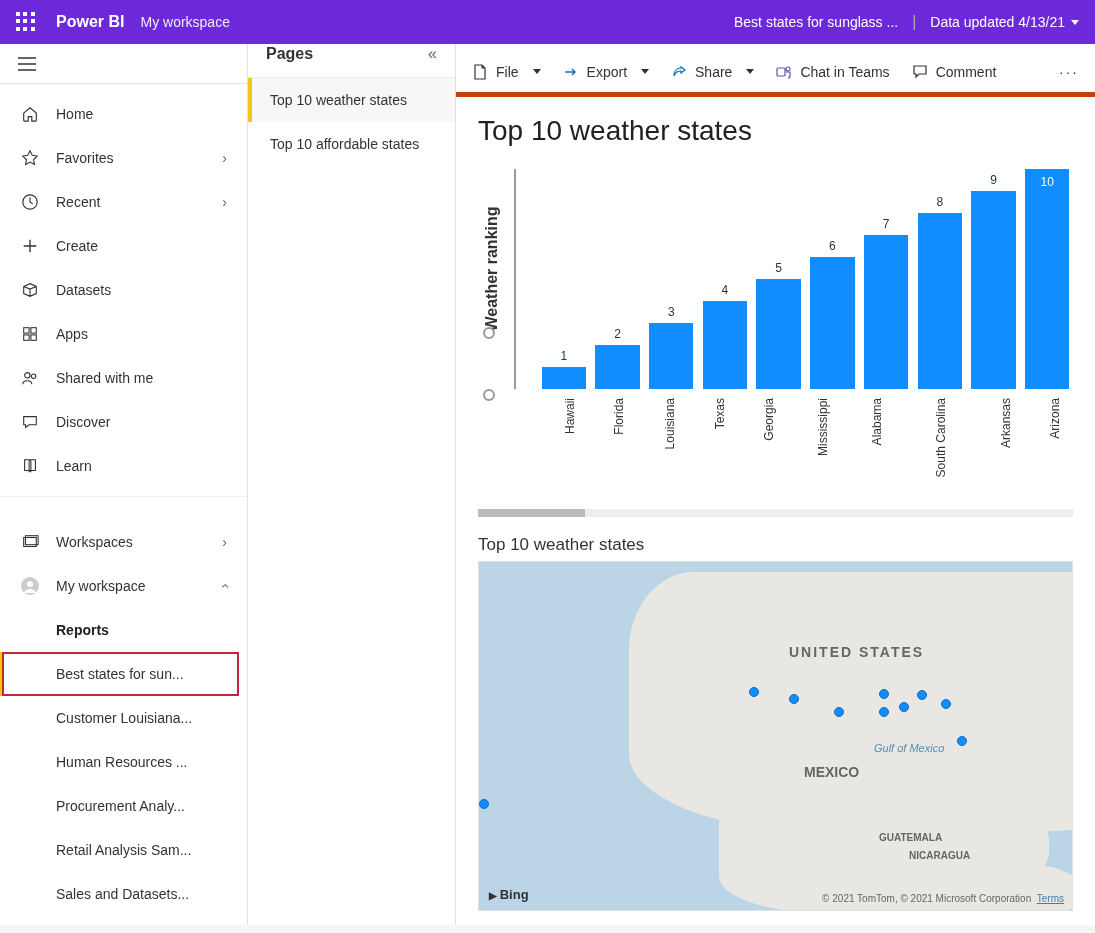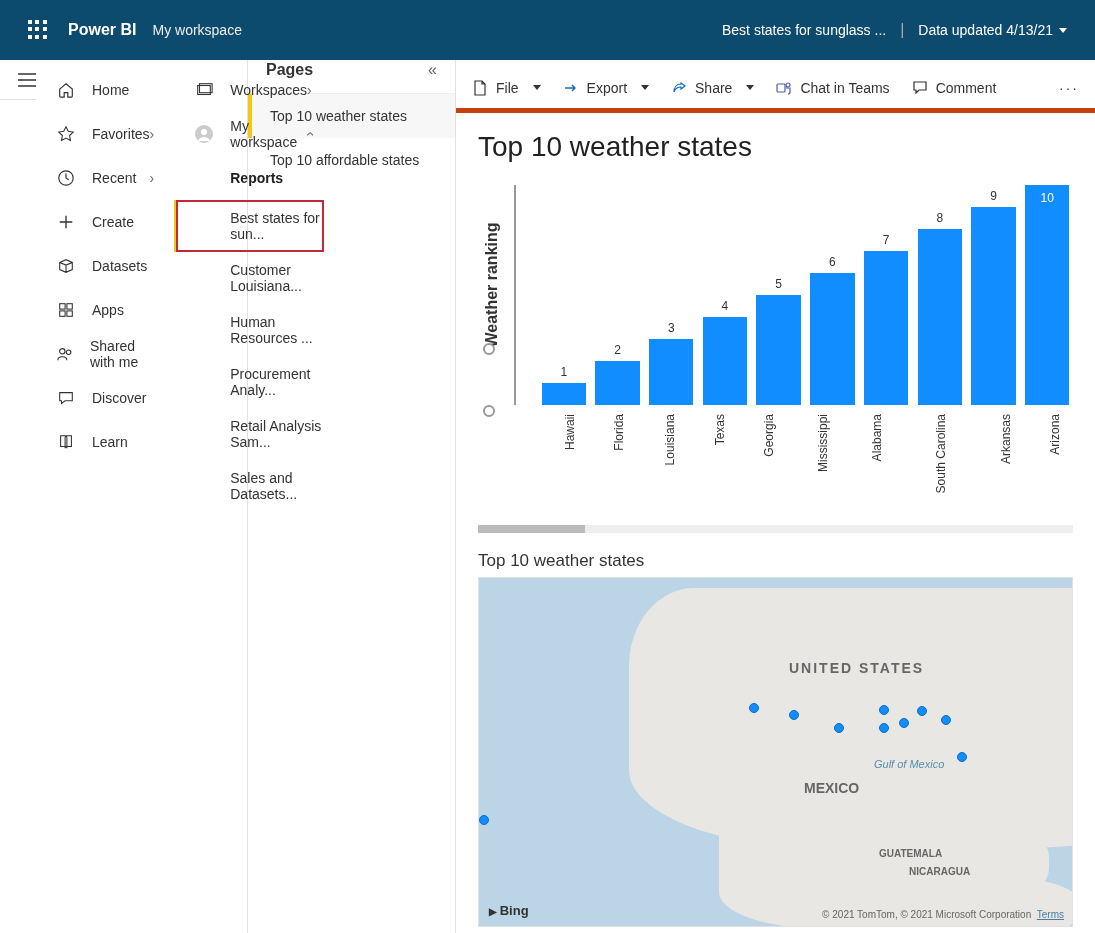--- a/index.html
+++ b/index.html
@@ -1,40 +1,40 @@
 <!DOCTYPE html>
 <html><head>
 <meta charset="utf-8">
 <style>
 * { box-sizing: border-box; margin: 0; padding: 0; font-family: 'Segoe UI', Tahoma, sans-serif; }
 body { background: #f5f5f5; width: 1095px; height: 933px; overflow: hidden; }
 
 
-.top-header { height: 60px; background: #0c4a6e; display: flex; align-items: center; color: #fff; padding: 0 28px; }
+.top-header { height: 44px; background: #6d28d9; display: flex; align-items: center; color: #fff; padding: 0 16px; }
 .top-header .waffle { width: 20px; height: 20px; display: grid; grid-template-columns: repeat(3,1fr); gap: 2px; margin-right: 20px; cursor: pointer;}
 .top-header .waffle span { background: #fff; width: 4px; height: 4px; }
 .top-header .brand { font-weight: 600; font-size: 16px; margin-right: 16px; }
 .top-header .workspace-name { font-size: 14px; color: #eee; flex: 1; }
 .top-header .breadcrumb { font-size: 14px; color: #fff; }
 .top-header .sep { margin: 0 14px; color: #aaa; }
 .top-header .data-updated { font-size: 14px; margin-left: 0; display: flex; align-items: center; cursor: pointer; justify-content: center;}
 
 
 .main-body { display: flex; height: calc(100% - 52px); background: #fff; }
 
 
-.left-nav { width: 248px; border-right: 1px solid #e0e0e0; display: flex; flex-direction: row; }
+.left-nav { width: 248px; border-right: 1px solid #e0e0e0; display: flex; flex-direction: column; }
 .nav-toggle { height: 40px; display: flex; align-items: center; padding-left: 18px; border-bottom: 1px solid #e0e0e0; cursor: pointer;}
 .nav-list { list-style: none; padding-top: 8px; }
 .nav-item { display: flex; align-items: center; height: 44px; padding: 0 20px; cursor: pointer; font-size: 14px; color: #333; position: relative;}
 .nav-item .nav-icon { width: 20px; height: 20px; margin-right: 16px; display: flex; align-items: center; justify-content: center;}
 .nav-item .chevron { margin-left: auto; color: #666; }
 .nav-section-spacer { height: 16px; border-top: 1px solid #eee; margin-top: 8px;}
 .nav-item.bold { font-weight: 600; color: #212121; padding-left: 56px;}
-.nav-sub { padding-left: 56px; font-size: 14px; color: #333; height: 52px; display:flex; align-items:center; cursor:pointer; position:relative;}
+.nav-sub { padding-left: 56px; font-size: 14px; color: #333; height: 44px; display:flex; align-items:center; cursor:pointer; position:relative;}
 .nav-sub.selected { font-weight: 400; }
 .nav-sub.selected::before { content:''; position:absolute; left:0; top:0; bottom:0; width:4px; background:#f2c811;}
 .highlight-box { border: 2px solid #c0293b; position: absolute; left:2px; right:8px; top:0; bottom:0; pointer-events:none;}
 
 
 .pages-panel { width: 208px; border-right: 1px solid #e0e0e0; background: #fff; }
 .pages-header { display:flex; align-items:center; justify-content:space-between; padding: 1px 18px 14px 18px; border-bottom: 1px solid #eee;}
 .pages-header h3 { font-size: 16px; font-weight: 600; color:#333;}
 .pages-header .collapse-icon { cursor:pointer; color:#666;}
 .page-item { padding: 14px 18px; font-size: 14px; color: #333; cursor:pointer; border-left: 4px solid transparent;}

